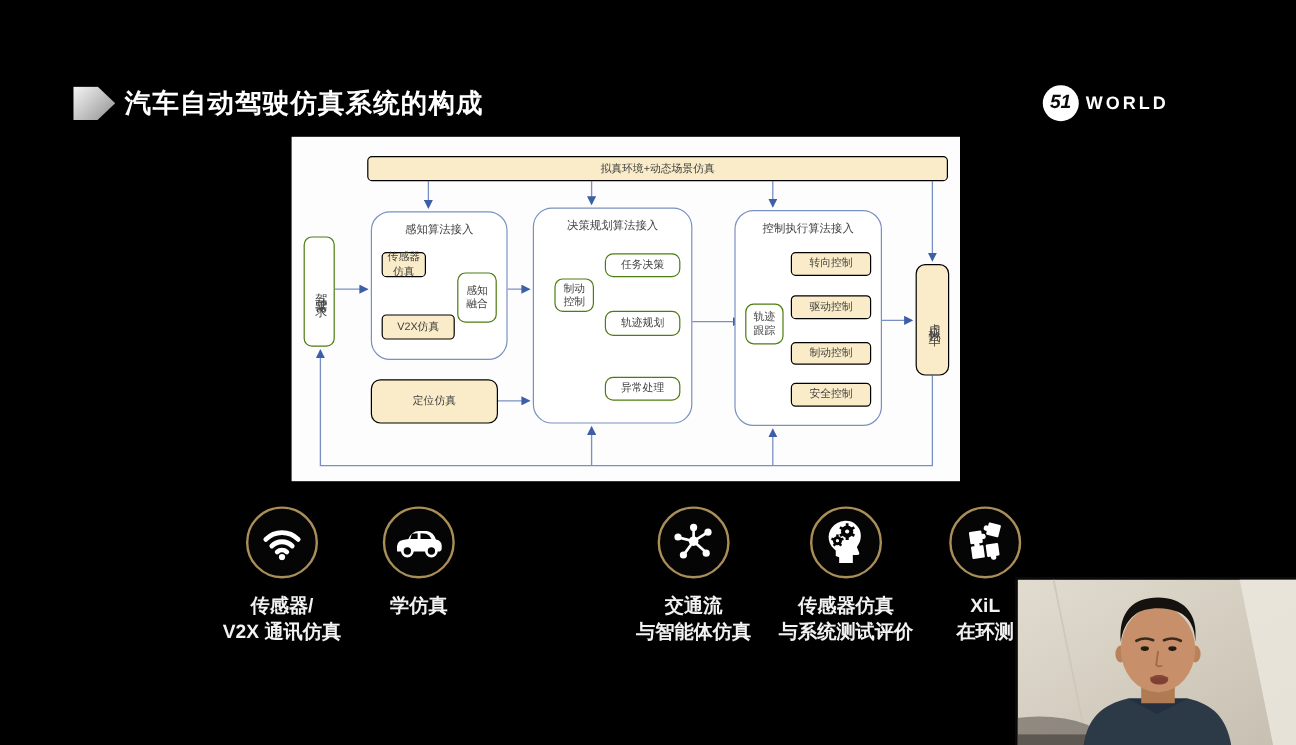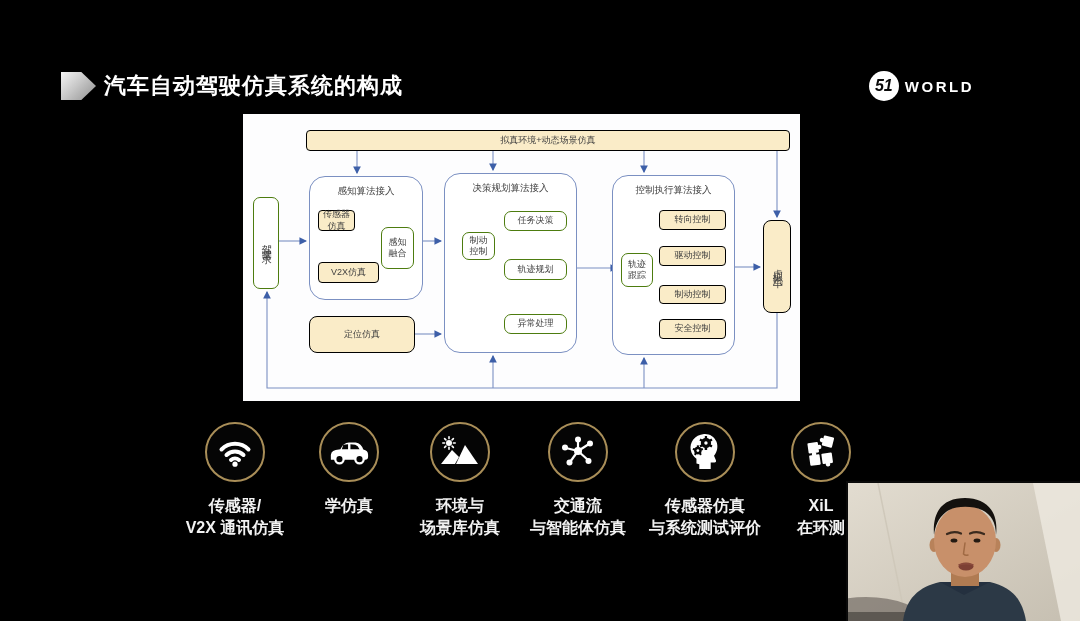--- a/index.html
+++ b/index.html
@@ -161,43 +161,20 @@
         <path d="M23.5 7 L28.5 7.5 Q31.5 8.5 33 12 L23.5 12 Z" fill="#050505"></path>
         <circle cx="12" cy="22.5" r="4.4" fill="#050505" stroke="#fff" stroke-width="2.4"></circle>
         <circle cx="33" cy="22.5" r="4.4" fill="#050505" stroke="#fff" stroke-width="2.4"></circle>
       </svg>
     </div>
     <div class="flabel">
       <div>学仿真</div>
     </div>
   </div>
 
-  <div class="feature" style="left:370px; top:422px;">
-    <div class="fcircle">
-      <svg width="40" height="32" viewBox="0 0 40 32">
-        <g stroke="#fff" stroke-width="1.6" stroke-linecap="round">
-          <line x1="9" y1="0.8" x2="9" y2="2.6"></line>
-          <line x1="9" y1="11.4" x2="9" y2="13.2"></line>
-          <line x1="2.8" y1="7" x2="4.6" y2="7"></line>
-          <line x1="13.4" y1="7" x2="15.2" y2="7"></line>
-          <line x1="4.6" y1="2.6" x2="5.9" y2="3.9"></line>
-          <line x1="12.1" y1="10.1" x2="13.4" y2="11.4"></line>
-          <line x1="4.6" y1="11.4" x2="5.9" y2="10.1"></line>
-          <line x1="12.1" y1="3.9" x2="13.4" y2="2.6"></line>
-        </g>
-        <circle cx="9" cy="7" r="3" fill="#fff"></circle>
-        <path d="M1 28 L12 14 L19 21 L15 28 Z" fill="#fff"></path>
-        <path d="M16 28 L25 9 L38 28 Z" fill="#fff"></path>
-      </svg>
-    </div>
-    <div class="flabel">
-      <div>环境与</div>
-      <div>场景库仿真</div>
-    </div>
-  </div>
 
   <div class="feature" style="left:488px; top:422px;">
     <div class="fcircle">
       <svg width="36" height="36" viewBox="0 0 36 36">
         <g stroke="#fff" stroke-width="2.2">
           <line x1="18" y1="17" x2="18" y2="6"></line>
           <line x1="18" y1="17" x2="29" y2="10"></line>
           <line x1="18" y1="17" x2="28" y2="26"></line>
           <line x1="18" y1="17" x2="10" y2="28"></line>
           <line x1="18" y1="17" x2="6" y2="14"></line>

